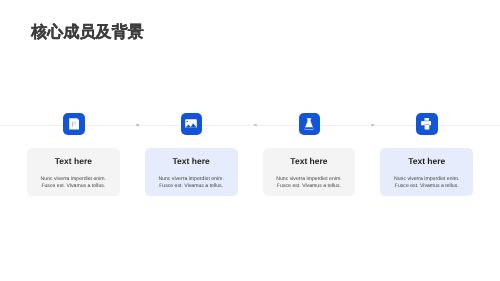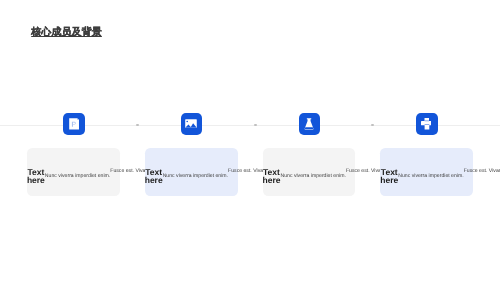--- a/index.html
+++ b/index.html
@@ -1,28 +1,28 @@
 <!DOCTYPE html>
 <html><head>
 <meta charset="utf-8">
 <style>
   html,body{margin:0;padding:0;}
   body{width:500px;height:281px;background:#ffffff;
        font-family:"Liberation Sans",sans-serif;overflow:hidden;
        -webkit-font-smoothing:antialiased;text-rendering:geometricPrecision;}
   .slide{position:relative;width:500px;height:281px;overflow:hidden;background:#ffffff;}
-  .title{position:absolute;left:31.2px;top:26.1px;font-size:10px;line-height:14.2px;
+  .title{position:absolute;left:31.2px;top:26.1px;font-size:16px;line-height:14.2px;
          font-weight:700;color:#3d3d3d;white-space:nowrap;
-         -webkit-text-stroke:0.32px #3d3d3d;letter-spacing:0.1px;text-decoration:underline;}
+         -webkit-text-stroke:0.32px #3d3d3d;letter-spacing:0.1px;}
   .axis{position:absolute;left:0;top:125px;width:500px;height:1.2px;background:#eeeeee;}
   .dot{position:absolute;width:2.9px;height:2.9px;border-radius:50%;background:#c0c0c0;top:123.6px;}
   .icon{position:absolute;width:21.6px;height:21.2px;border-radius:4.9px;background:#1255d9;}
   .icon svg{display:block;position:absolute;}
   .card{position:absolute;width:92.9px;height:48.3px;border-radius:5.2px;
-        display:flex;flex-direction:row;align-items:center;}
+        display:flex;flex-direction:column;align-items:center;}
   .card h3{margin:0;font-size:8.5px;line-height:8.5px;font-weight:700;color:#1f1f1f;text-align:center;}
   .card p{margin:0;font-size:5.15px;line-height:7.4px;font-weight:400;color:#3f3f3f;text-align:center;white-space:nowrap;}
   .card h3.t1{margin-top:9.3px;}
   .card p.b1{margin-top:10.4px;}
 </style>
 </head>
 <body>
 
 <div class="slide">
 

